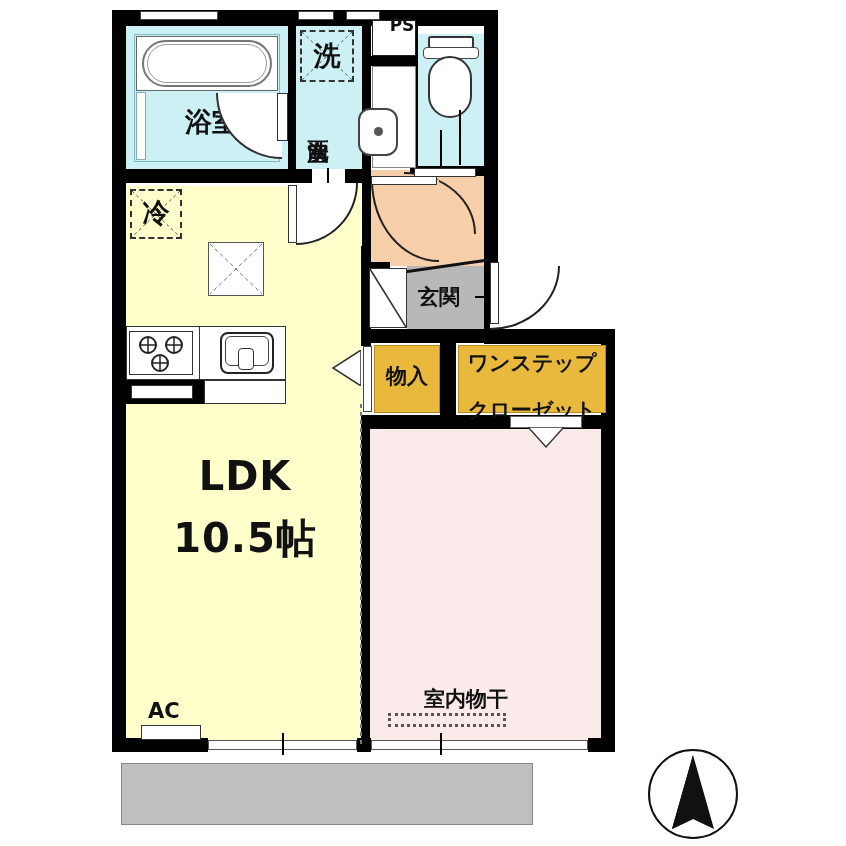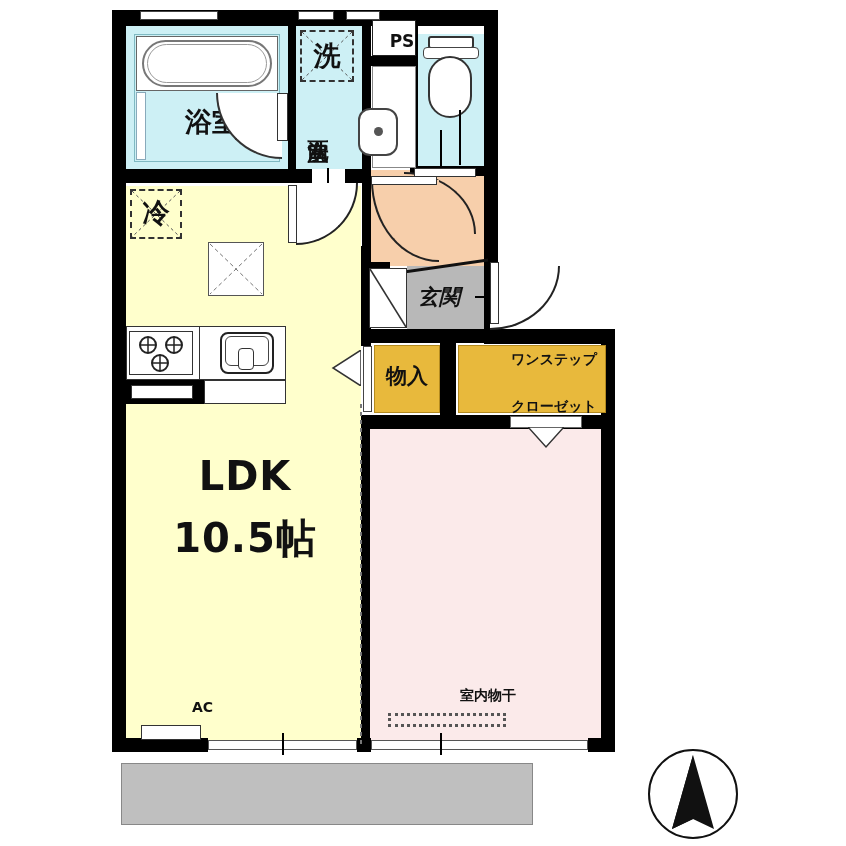--- a/index.html
+++ b/index.html
@@ -18,21 +18,21 @@
   
   .wall{background:#000000;}
   .thinline{background:#000000;}
   .greyline{border:1px solid #888;}
   
   .lbl{position:absolute;color:#111;text-align:center;line-height:1.08;white-space:nowrap;
        font-family:"DejaVu Sans","Liberation Sans",sans-serif;}
   .lbl-big{font-size:40px;font-weight:700;letter-spacing:1px;}
   .lbl-mid{font-size:27px;font-weight:700;}
   .lbl-sm{font-size:21px;font-weight:700;}
-  .lbl-xs{font-size:14px;font-weight:700;padding-left:44px;}
+  .lbl-xs{font-size:21px;font-weight:700;}
   .lbl-ps{font-size:17px;font-weight:700;letter-spacing:0px;}
   .vert{writing-mode:vertical-rl;text-orientation:upright;line-height:1.0;}
   
   .dash{border:2px dashed #333;background:transparent;}
   .dotbox{border:3px dotted #555;background:transparent;}
   
   .applbox{background:#fff;border:1px solid #555;}
   
   .arc{border:2px solid #222;background:#fff;}
   .arc-tr{border-radius:0 100% 0 0;border-left:none;border-bottom:none;}
@@ -135,21 +135,21 @@
 
   <svg class="abs" style="left:300px;top:30px;" width="54" height="52">
     <line x1="2" y1="2" x2="52" y2="50" stroke="#555" stroke-width="1" stroke-dasharray="3,3"></line>
     <line x1="52" y1="2" x2="2" y2="50" stroke="#555" stroke-width="1" stroke-dasharray="3,3"></line>
   </svg>
   <div class="abs lbl lbl-mid" style="left:301px;top:41px;width:52px;">洗</div>
   <div class="abs lbl lbl-sm vert" style="left:307px;top:85px;height:78px;">洗面室</div>
   <div class="abs thinline" style="left:327px;top:168px;width:2px;height:16px;"></div>
 
   <div class="abs" style="left:372px;top:20px;width:44px;height:36px;background:#fff;border:1px solid #222;"></div>
-  <div class="abs lbl lbl-ps" style="left:372px;top:32px;width:60px;">PS</div>
+  <div class="abs lbl lbl-ps" style="left:372px;top:16px;width:60px;">PS</div>
   <div class="abs" style="left:372px;top:66px;width:44px;height:102px;background:#fff;border:1px solid #888;"></div>
 
   <div class="abs" style="left:358px;top:108px;width:40px;height:48px;background:#fff;border:2px solid #444;border-radius:12px;"></div>
   <div class="abs" style="left:374px;top:127px;width:9px;height:9px;background:#555;border-radius:50%;"></div>
 
   <div class="abs" style="left:428px;top:36px;width:46px;height:13px;background:#fff;border:2px solid #333;border-radius:3px;"></div>
   <div class="abs" style="left:423px;top:47px;width:56px;height:12px;background:#fff;border:1px solid #444;border-radius:4px;"></div>
   <div class="abs" style="left:428px;top:56px;width:44px;height:62px;background:#fff;border:2px solid #333;border-radius:22px 22px 22px 22px;"></div>
   <div class="abs thinline" style="left:459px;top:110px;width:2px;height:55px;"></div>
   <div class="abs thinline" style="left:440px;top:130px;width:2px;height:42px;"></div>
@@ -159,21 +159,21 @@
 
   <div class="abs arc arc-br" style="left:296px;top:183px;width:62px;height:62px;background:#fff;"></div>
   <div class="abs" style="left:288px;top:185px;width:9px;height:58px;background:#fff;border:1px solid #333;"></div>
 
   <div class="abs arc arc-bl arc-hall" style="left:371px;top:180px;width:68px;height:82px;"></div>
   <div class="abs" style="left:371px;top:176px;width:66px;height:9px;background:#fff;border:1px solid #333;"></div>
 
   <svg class="abs" style="left:404px;top:258px;" width="86" height="16">
     <line x1="0" y1="14" x2="84" y2="2" stroke="#111" stroke-width="3"></line>
   </svg>
-  <div class="abs lbl lbl-sm" style="left:408px;top:286px;width:62px;font-style:italic;">玄関</div>
+  <div class="abs lbl lbl-sm" style="left:408px;top:286px;width:62px;">玄関</div>
   <div class="abs thinline" style="left:475px;top:296px;width:18px;height:2px;"></div>
 
   <div class="abs arc arc-br" style="left:490px;top:266px;width:70px;height:64px;background:#fff;border-color:#222;"></div>
   <div class="abs" style="left:490px;top:262px;width:9px;height:62px;background:#fff;border:1px solid #333;"></div>
 
   <div class="abs" style="left:369px;top:268px;width:38px;height:60px;background:#fff;border:1px solid #333;"></div>
   <svg class="abs" style="left:369px;top:268px;" width="38" height="60">
     <line x1="1" y1="1" x2="37" y2="59" stroke="#333" stroke-width="1.5"></line>
   </svg>
 

